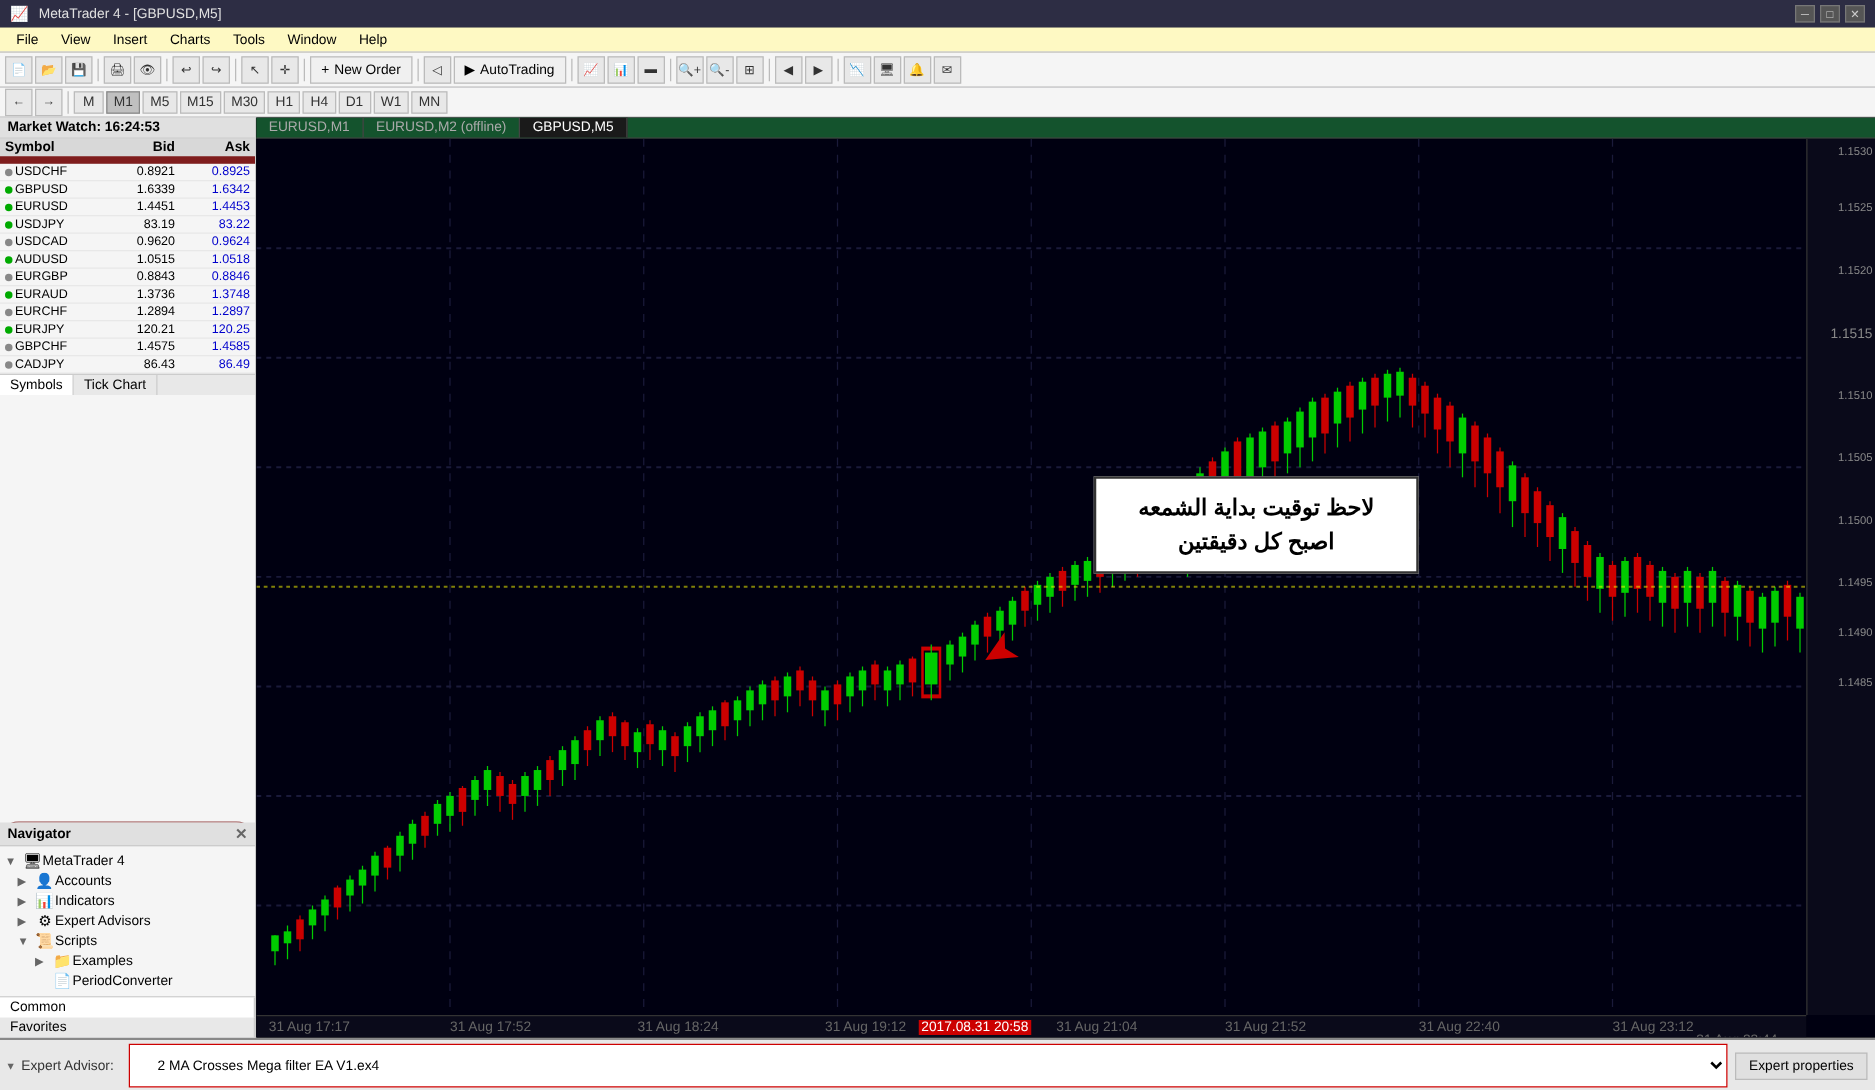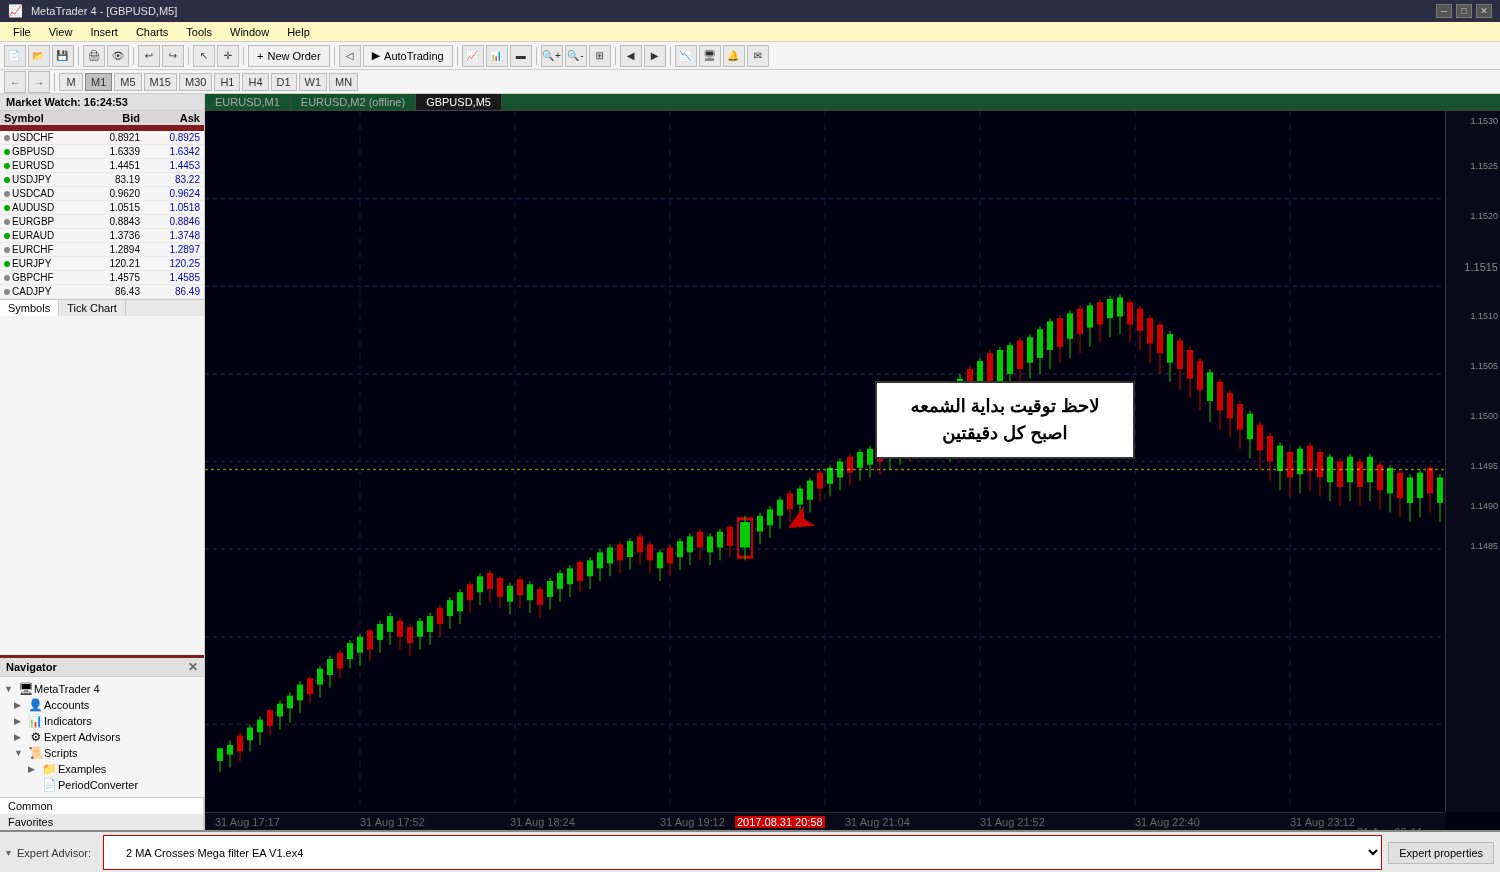--- a/index.html
+++ b/index.html
@@ -162,21 +162,22 @@
       padding: 2px 8px;
       cursor: pointer;
       font-size: 11px;
       border-right: 1px solid #ccc;
       color: #000;
     }
     .mw-tab.active { background: #fff; }
 
     
     .navigator {
-      border-top: 3px solid #7f1d1d;
+      border-top: 1px solid #7f1d1d;
+      border-radius: 15px;
     }
     .navigator-header {
       background: #e0e0e0;
       padding: 2px 6px;
       font-weight: bold;
       font-size: 11px;
       color: #000;
       border-bottom: 1px solid #ccc;
       display: flex;
       justify-content: space-between;

